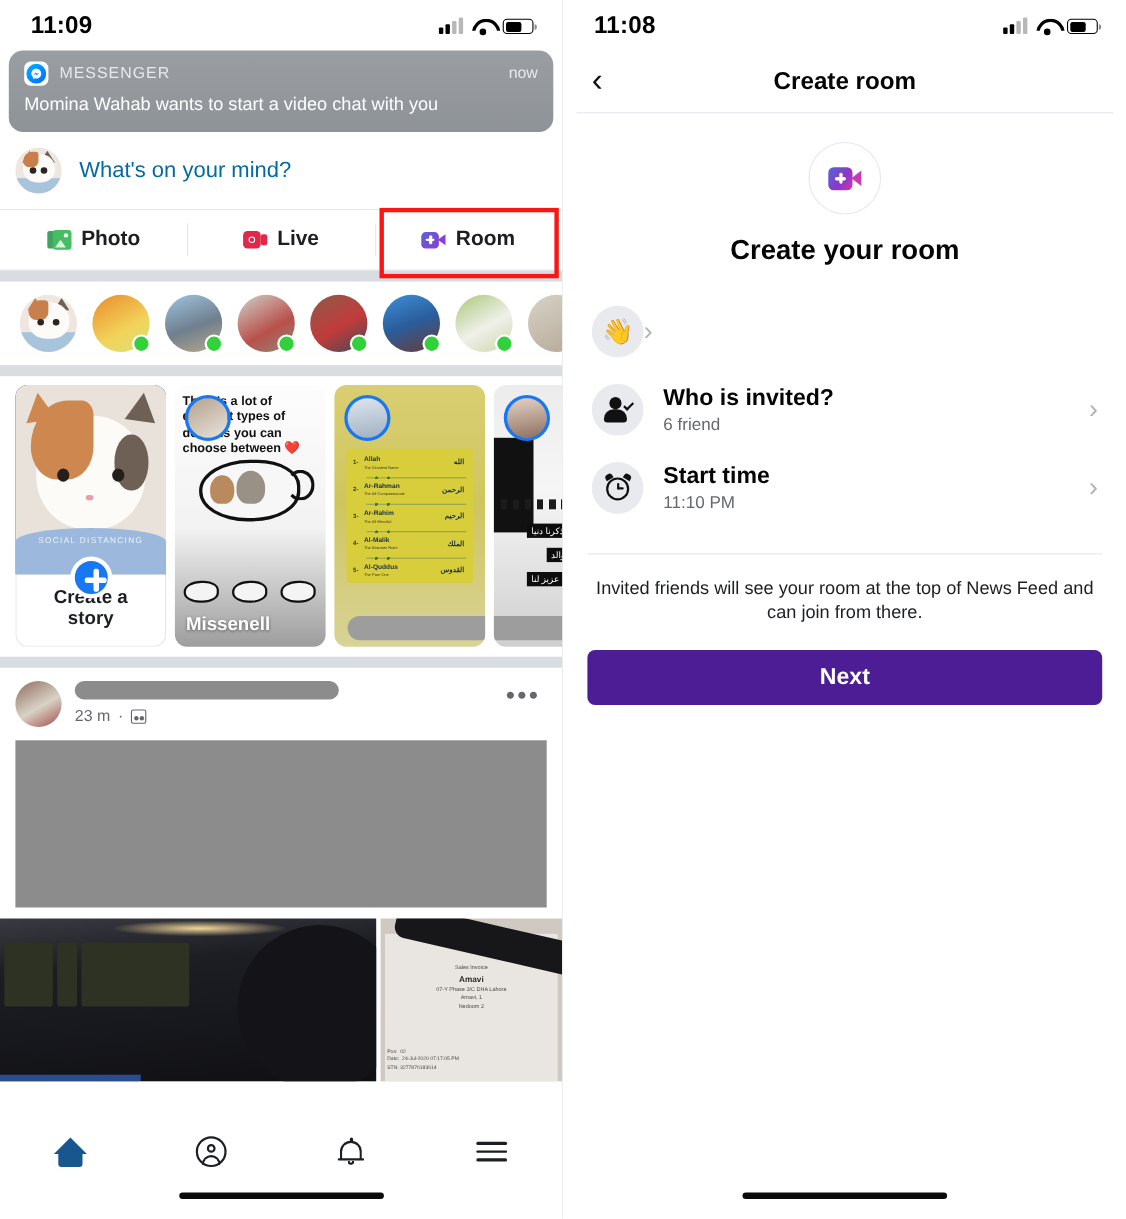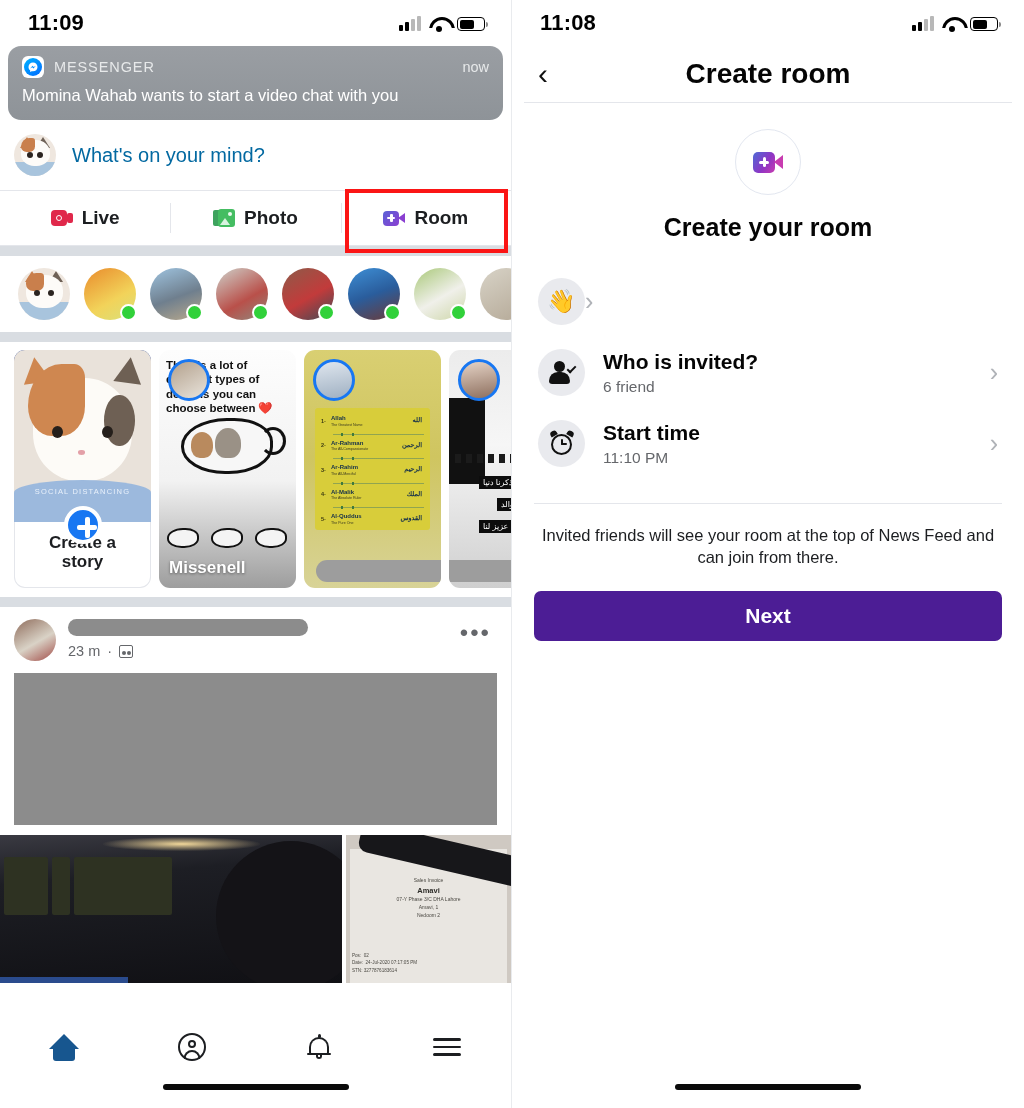--- a/index.html
+++ b/index.html
@@ -244,21 +244,21 @@
   .ico-bell .lip{ position:absolute;left:0;top:19px;width:24px;height:2px;background:#1c1e21;border-radius:2px; }
   .ico-bell .clap{ position:absolute;left:9px;top:21px;width:6px;height:4px;border:2px solid #1c1e21;border-top:none;border-radius:0 0 6px 6px; }
   .ico-bell .tip{ position:absolute;left:11px;top:0;width:3px;height:4px;background:#1c1e21;border-radius:2px; }
   .ico-menu { width:28px;height:18px;display:flex;flex-direction:column;justify-content:space-between; }
   .ico-menu i{ display:block;height:2.6px;background:#1c1e21;border-radius:2px; }
   .home-indicator { position:absolute;left:50%;transform:translateX(-50%);bottom:18px;width:186px;height:6px;background:#0a0a0a;border-radius:4px; }
 
   
   .nav { height:56px; display:flex; align-items:center; padding:0 26px; position:relative; }
   .nav-back { font-size:30px; color:#111; line-height:1; font-weight:400; }
-  .nav-title { position:absolute; left:0; right:0; text-align:center; font-size:28px; font-weight:bold; color:#050505; }
+  .nav-title { position:absolute; left:0; right:0; text-align:center; font-size:22px; font-weight:bold; color:#050505; }
   .nav-sep { height:1px; background:#e4e6eb; margin:0 12px; }
 
   .hero { text-align:center; padding-top:26px; }
   .hero-circle {
     width:66px;height:66px;border-radius:50%;border:1.5px solid #e3e7f0;
     margin:0 auto; display:flex;align-items:center;justify-content:center;
   }
   .hero-icon { width:30px;height:21px;position:relative; }
   .hero-icon .box{ position:absolute;left:0;top:0;width:22px;height:21px;border-radius:5px;background:linear-gradient(125deg,#4e6ad6 0%,#8f35c4 58%,#c83cb0 100%); }
   .hero-icon .h{ position:absolute;left:6px;top:9px;width:10px;height:3px;background:#fff;border-radius:2px; }
@@ -344,34 +344,34 @@
         <div class="head"></div>
           <div class="patch"></div>
         <div class="eye l"></div>
           <div class="eye r"></div>
       </div>
       <div class="composer-prompt">What's on your mind?</div>
     </div>
 
     <div class="actionrow">
       <div class="action">
+        <div class="ico-photo">
+            <div class="back"></div>
+            <div class="front"></div>
+            <div class="sun"></div>
+          </div>
+        <div class="action-label">Photo</div>
+      </div>
+      <div class="action">
         <div class="ico-live">
             <div class="body"></div>
             <div class="dot"></div>
             <div class="lens"></div>
           </div>
         <div class="action-label">Live</div>
-      </div>
-      <div class="action">
-        <div class="ico-photo">
-            <div class="back"></div>
-            <div class="front"></div>
-            <div class="sun"></div>
-          </div>
-        <div class="action-label">Photo</div>
       </div>
       <div class="action">
         <div class="ico-room">
             <div class="box"></div>
             <div class="plus-h"></div>
             <div class="plus-v"></div>
             <div class="tri"></div>
           </div>
         <div class="action-label">Room</div>
       </div>

